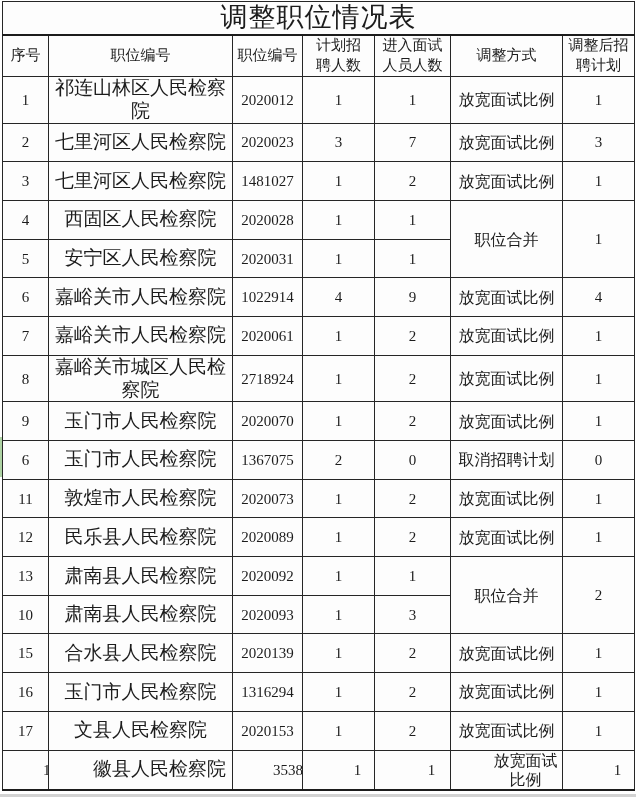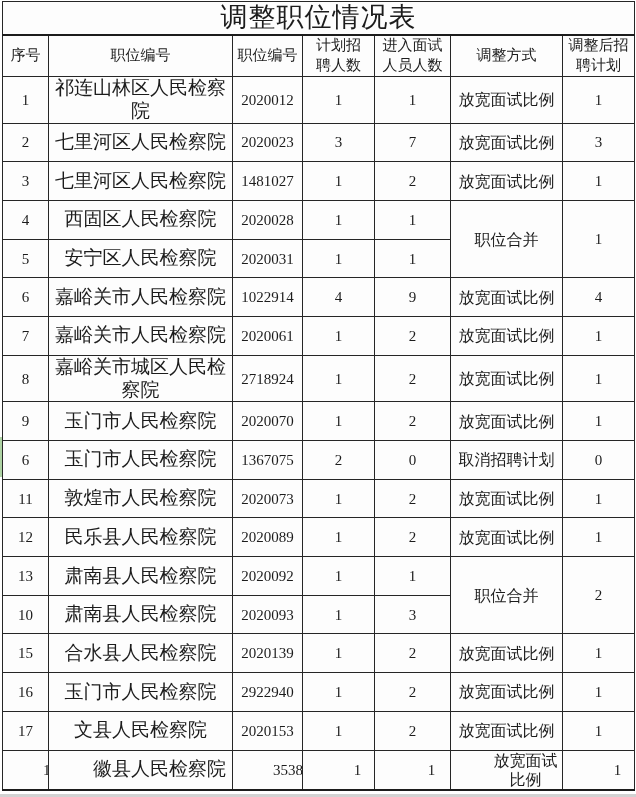--- a/index.html
+++ b/index.html
@@ -233,21 +233,21 @@
           <td class="cell-unit">合水县人民检察院</td>
           <td class="cell-code">2020139</td>
           <td class="cell-planned">1</td>
           <td class="cell-interview">2</td>
           <td class="cell-adjustment">放宽面试比例</td>
           <td class="cell-after">1</td>
         </tr>
         <tr>
           <td class="cell-no">16</td>
           <td class="cell-unit">玉门市人民检察院</td>
-          <td class="cell-code">2922940</td>
+          <td class="cell-code">1316294</td>
           <td class="cell-planned">1</td>
           <td class="cell-interview">2</td>
           <td class="cell-adjustment">放宽面试比例</td>
           <td class="cell-after">1</td>
         </tr>
         <tr>
           <td class="cell-no">17</td>
           <td class="cell-unit">文县人民检察院</td>
           <td class="cell-code">2020153</td>
           <td class="cell-planned">1</td>

